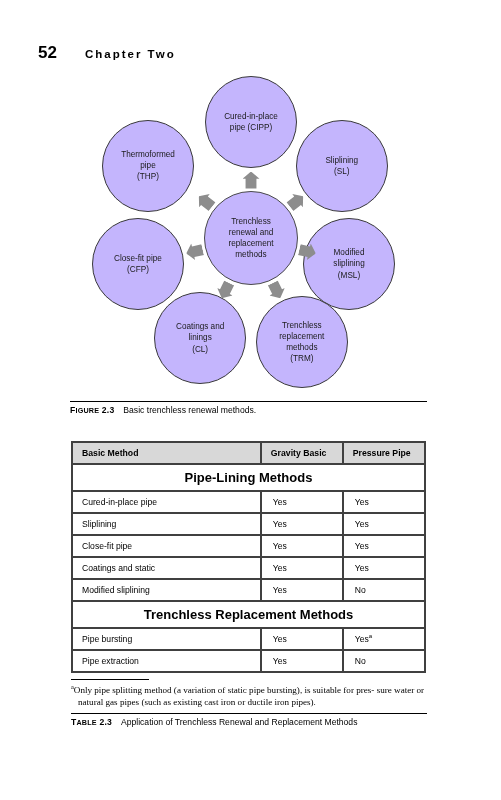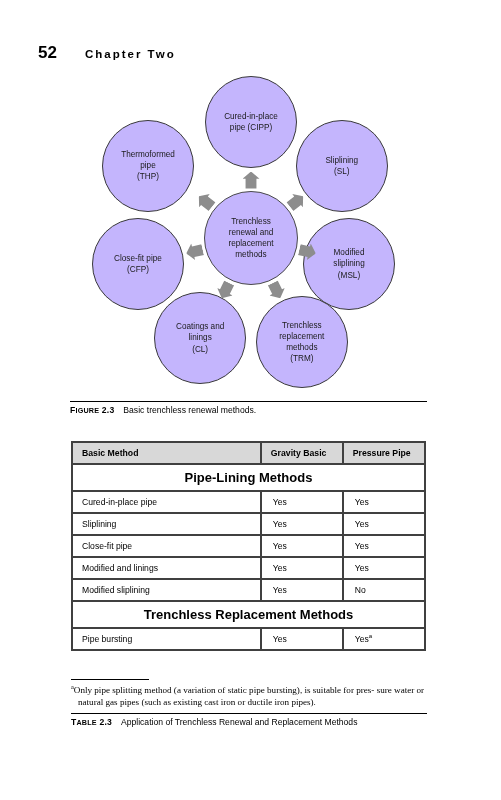--- a/index.html
+++ b/index.html
@@ -266,36 +266,41 @@
           <td>Sliplining</td>
           <td class="val">Yes</td>
           <td class="val">Yes</td>
         </tr>
         <tr>
           <td>Close-fit pipe</td>
           <td class="val">Yes</td>
           <td class="val">Yes</td>
         </tr>
         <tr>
-          <td>Modified and linings</td>
+          <td>Coatings and static</td>
           <td class="val">Yes</td>
           <td class="val">Yes</td>
         </tr>
         <tr>
           <td>Modified sliplining</td>
           <td class="val">Yes</td>
           <td class="val">No</td>
         </tr>
         <tr>
           <td class="sect" colspan="3">Trenchless Replacement Methods</td>
         </tr>
         <tr>
           <td>Pipe bursting</td>
           <td class="val">Yes</td>
           <td class="val">Yes<sup class="fn">a</sup></td>
+        </tr>
+        <tr>
+          <td>Pipe extraction</td>
+          <td class="val">Yes</td>
+          <td class="val">No</td>
         </tr>
       </tbody>
   </table>
 </div>
 
 <div class="fn-rule"></div>
 <div class="footnote">
   <span class="ind"><sup>a</sup><span>Only pipe splitting method (a variation of static pipe bursting), is suitable for pres-</span>
   <span>sure water or natural gas pipes (such as existing cast iron or ductile iron pipes).</span></span>
 </div>

